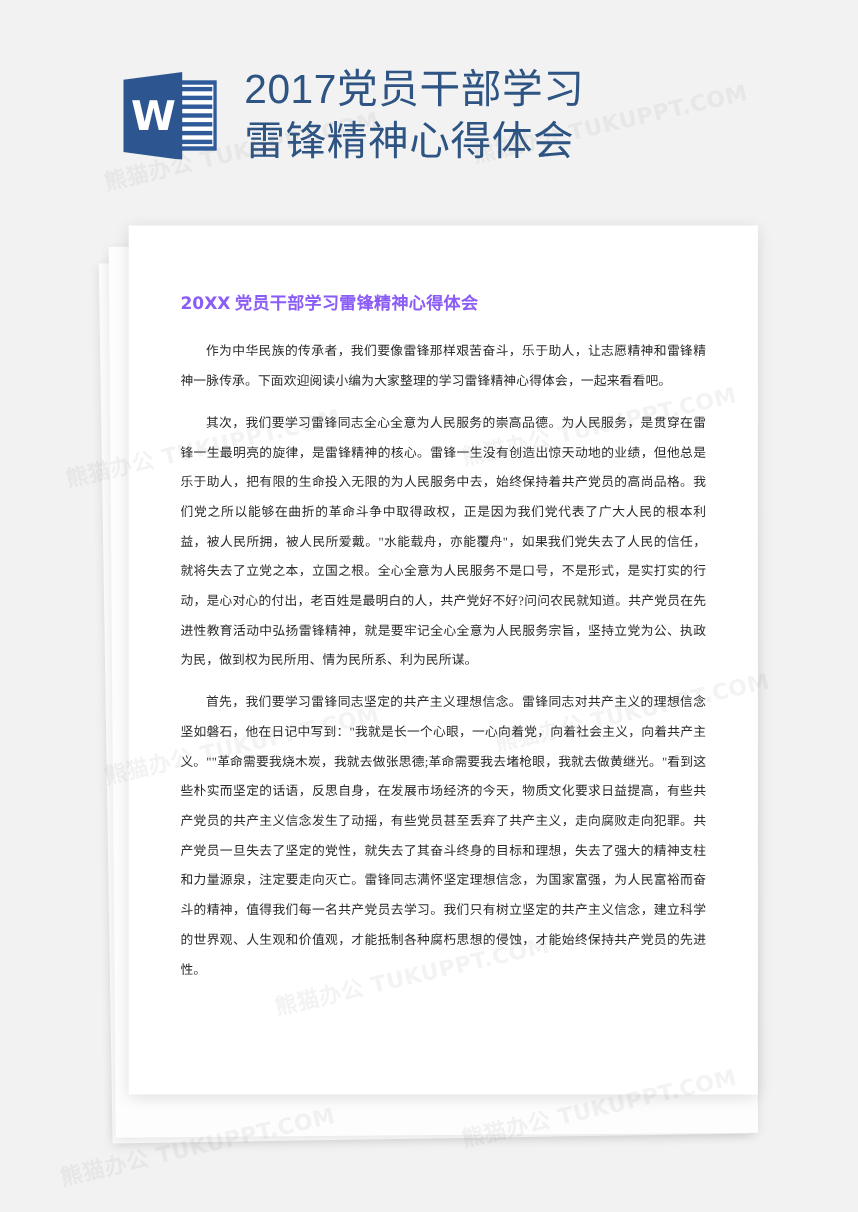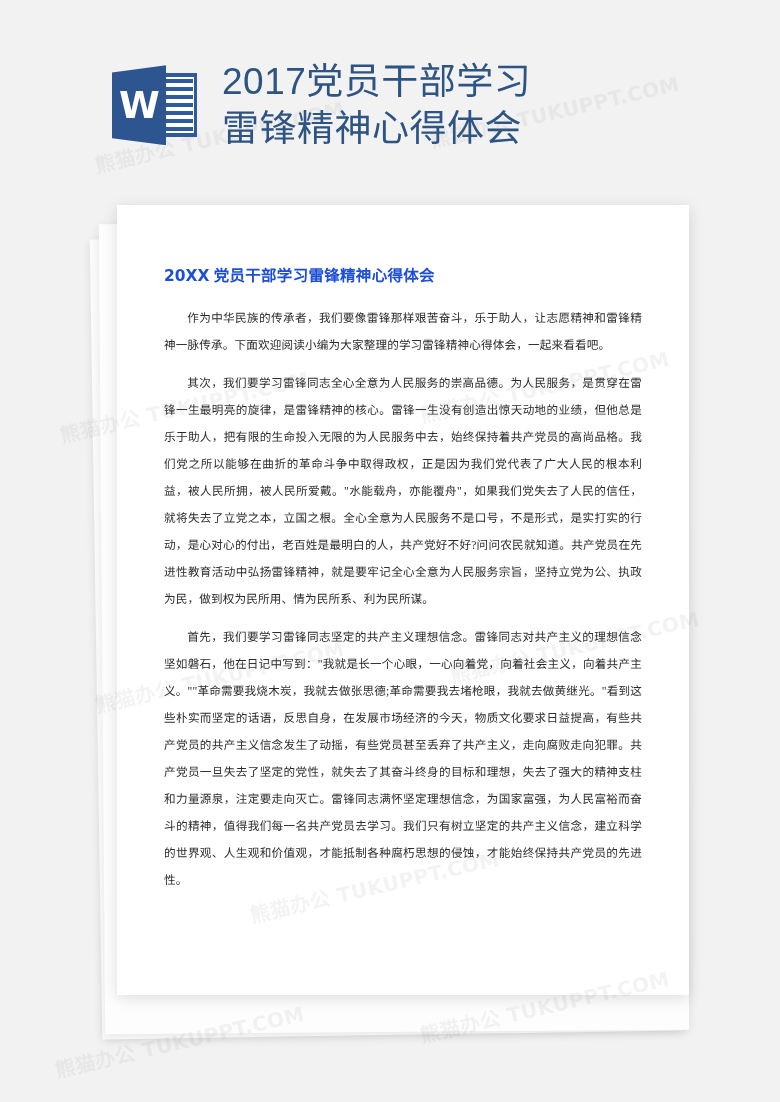--- a/index.html
+++ b/index.html
@@ -155,21 +155,21 @@
   }
   .page-content {
     padding: 58px 47px 0 47px;
     box-sizing: border-box;
   }
 
   
   .doc-heading {
     font-size: 15.5px;
     font-weight: bold;
-    color: #1d4ed8;
+    color: #8b5cf6;
     margin: 0 0 20px 0;
     letter-spacing: 0.3px;
     font-family: "Liberation Serif", "DejaVu Serif", serif;
   }
   .doc-heading .latin {
     font-family: "DejaVu Sans", "Liberation Sans", sans-serif;
     font-weight: bold;
     letter-spacing: 0;
   }
   .doc-p {

